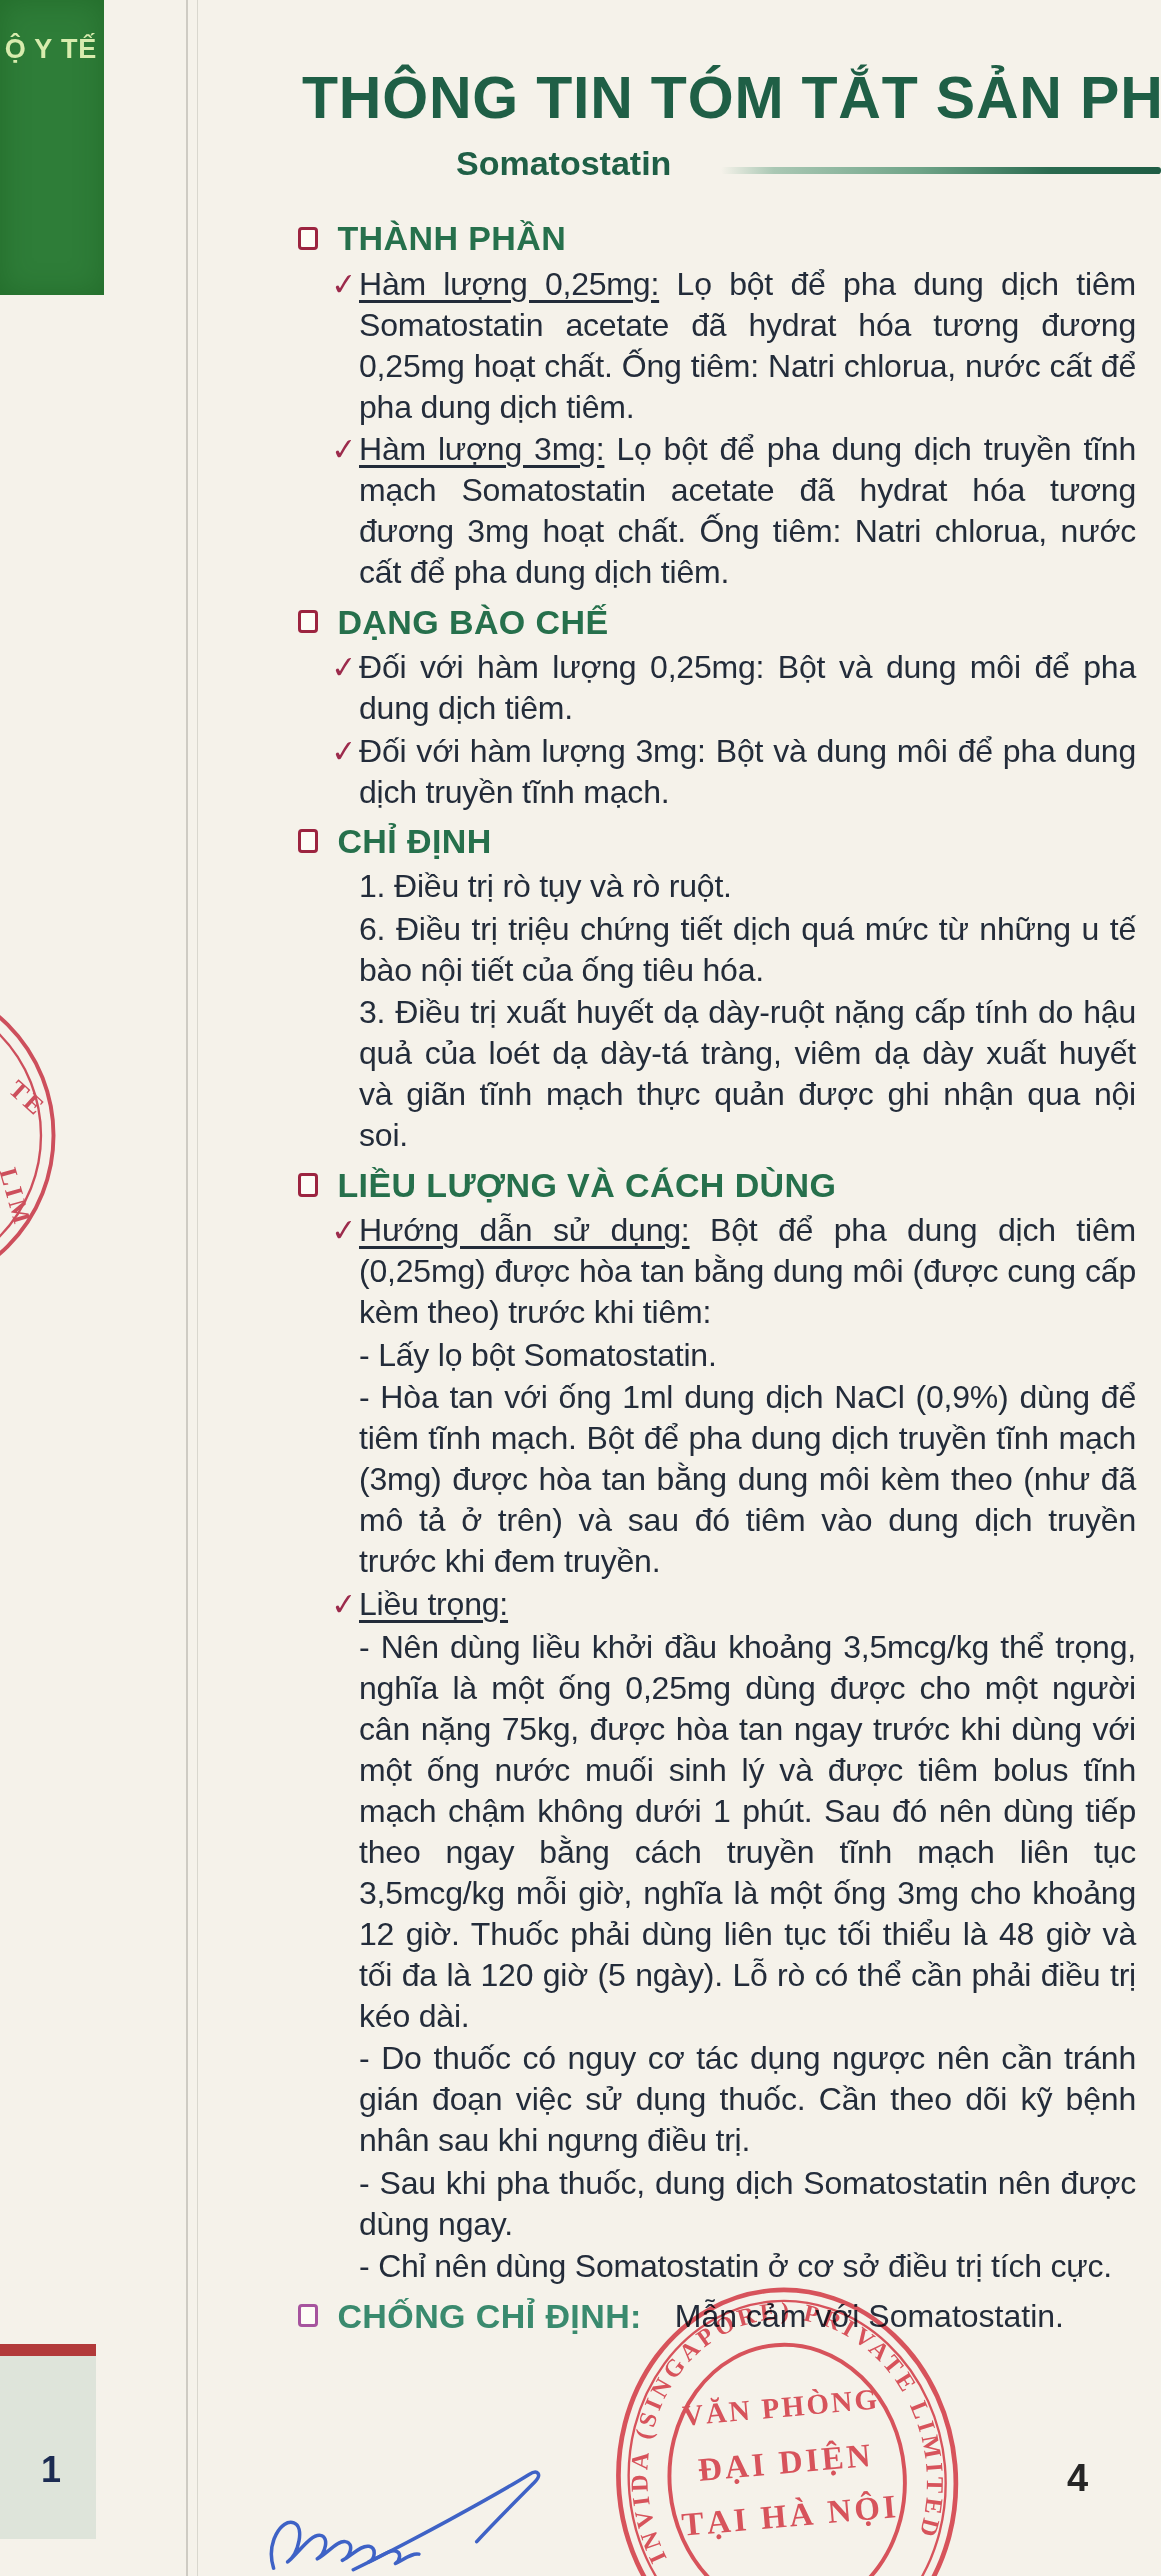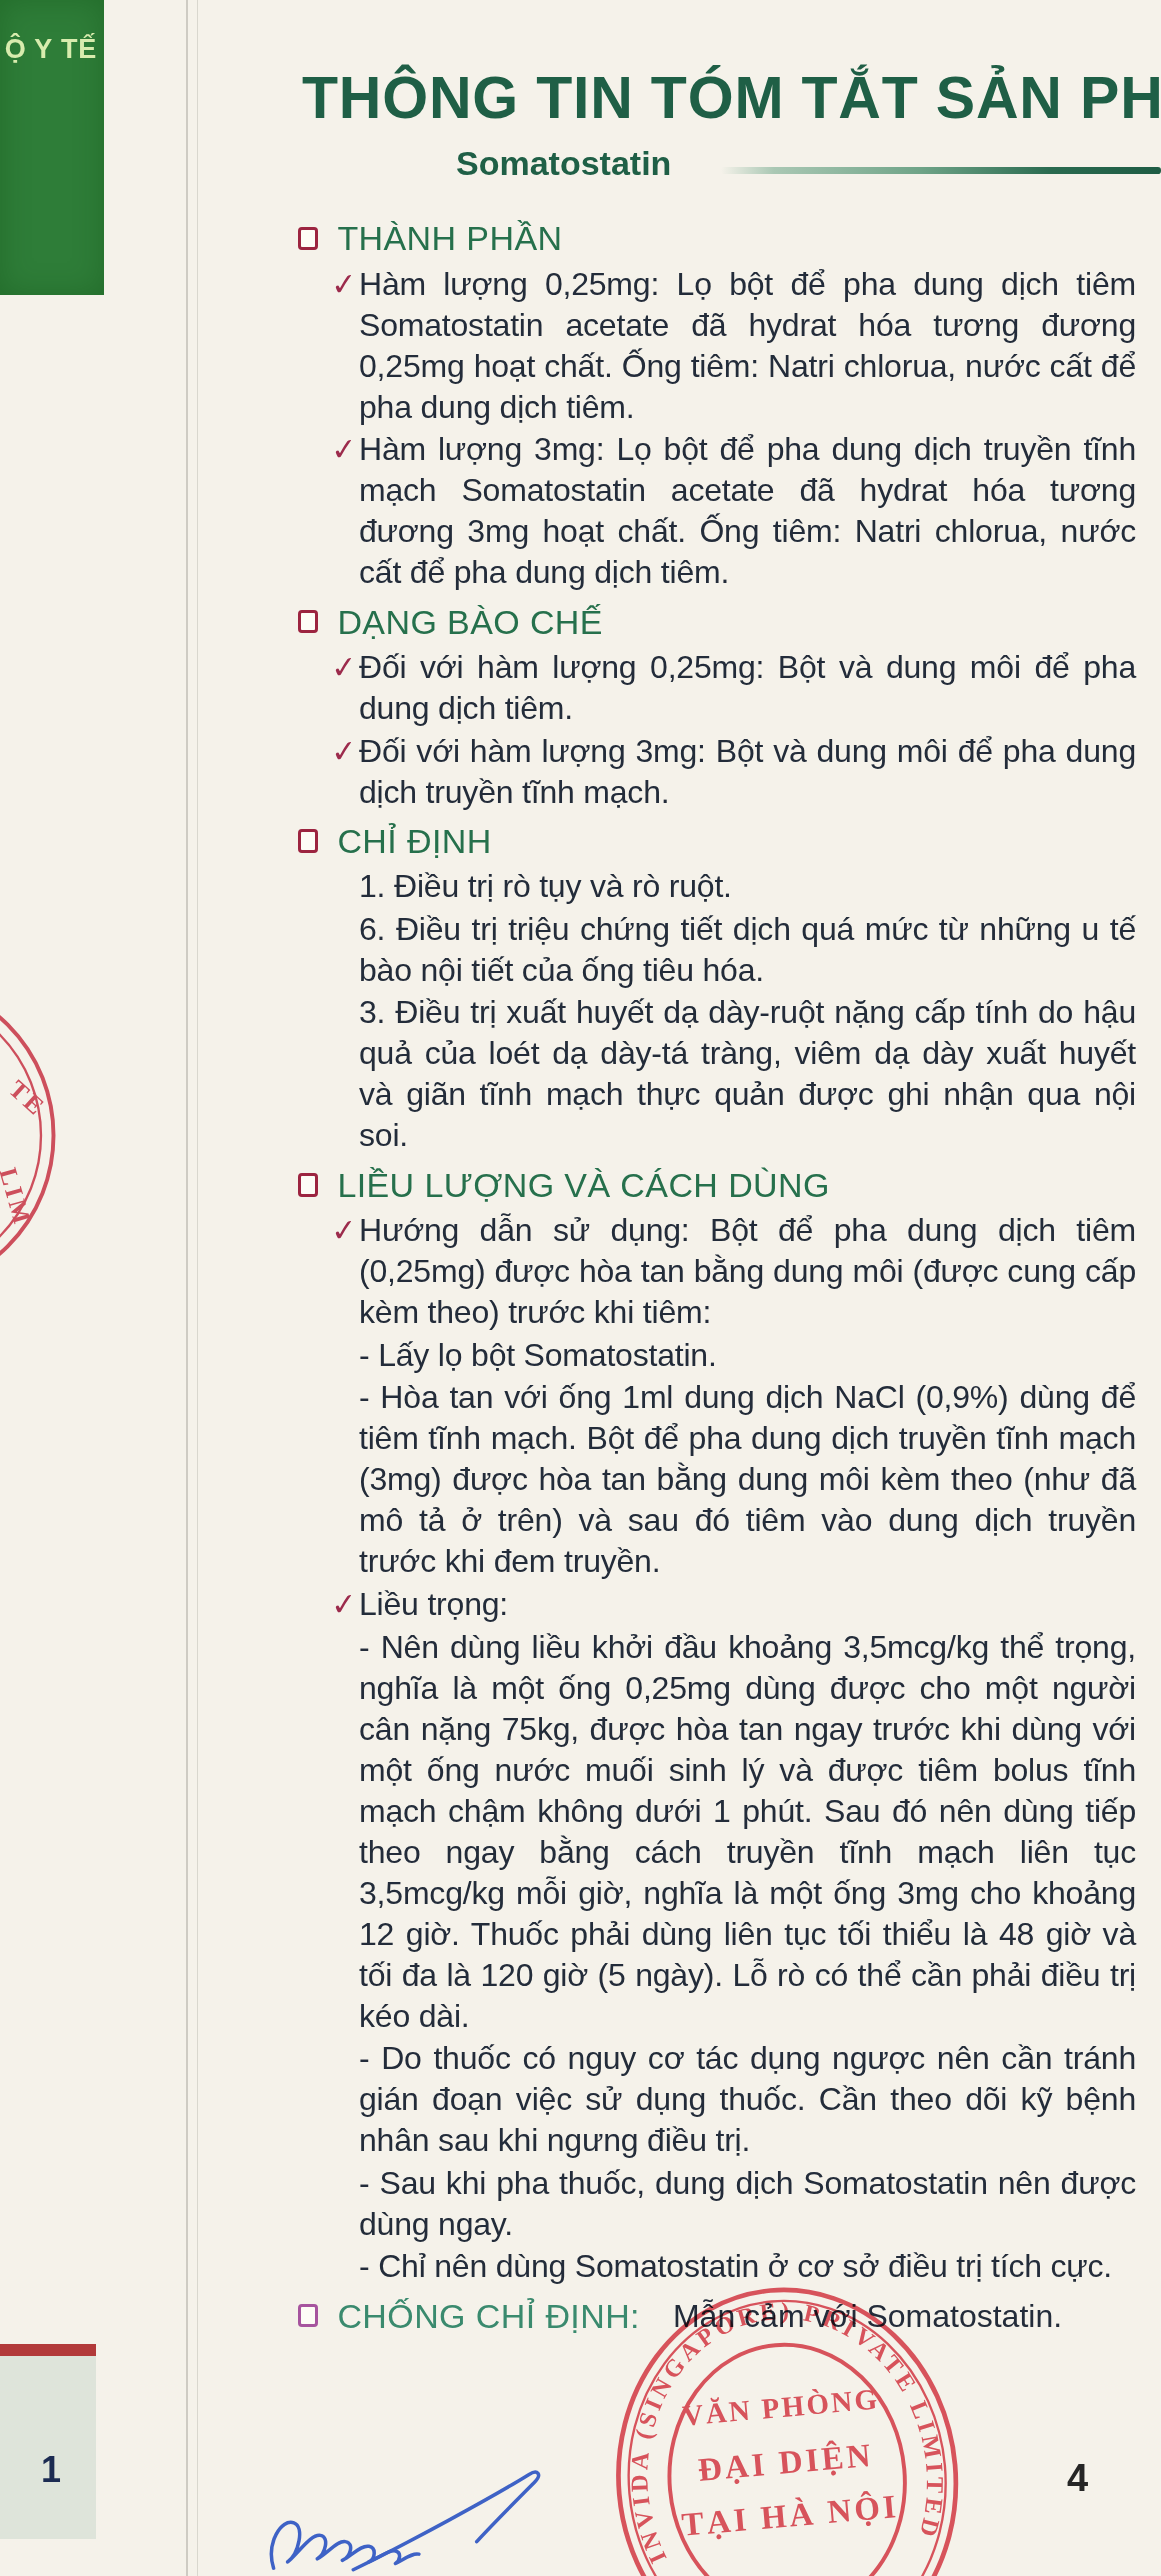--- a/index.html
+++ b/index.html
@@ -41,28 +41,28 @@
   .doc-subtitle{position:absolute;left:456px;top:144px;font-size:34px;font-weight:bold;
     color:var(--title-green);}
   .subtitle-rule{position:absolute;left:721px;top:167px;width:440px;height:7px;border-radius:3.1px;
     background:linear-gradient(to right,rgba(170,200,180,0),#aac8b4 12%,#6fa488 45%,#2a6b50 75%,#1e5c44 100%);}
 
   
   .content{position:absolute;left:298px;top:210px;width:838px;}
   .heading-row{display:flex;align-items:center;gap:19px;margin:9.4px 0 6.3px 0;line-height:38px;}
   .checkbox{flex:0 0 auto;width:20.4px;height:23.5px;border:3.9px solid var(--checkbox-border);
     border-radius:3.9px;background:#fdfcf6;box-sizing:border-box;}
-  .heading-label{font-size:34px;font-weight:normal;color:var(--heading-green);letter-spacing:0.4px;white-space:nowrap;}
+  .heading-label{font-size:34px;font-weight:bold;color:var(--heading-green);letter-spacing:0.4px;white-space:nowrap;}
   .inline-body{font-size:32px;color:var(--body-ink);margin-left:14px;white-space:nowrap;}
   .item{position:relative;margin:0 0 1.6px 61px;font-size:32px;line-height:41px;
     text-align:justify;letter-spacing:-0.2px;}
   .item:last-child{margin-bottom:0;}
   .check{position:absolute;left:-28px;top:0;color:var(--check-maroon);
     font-size:31px;font-weight:bold;transform:rotate(-4deg);}
-  .lead{text-decoration-thickness:2.7px;text-underline-offset:4.7px;}
+  .lead{text-decoration:underline;text-decoration-thickness:2.7px;text-underline-offset:4.7px;}
 
   
   .pagebox{position:absolute;left:0;top:2344px;width:96px;height:183px;
     background:var(--pagebox-fill);border-top:12.5px solid var(--pagebox-border);}
   .page-number-left{position:absolute;left:41px;top:2449px;font-size:36px;font-weight:bold;
     color:var(--page-number-navy);}
   .page-number-right{position:absolute;left:1067px;top:2457px;font-size:38px;font-weight:bold;color:#262626;}
 
   
   .stamp-main{position:absolute;left:552px;top:2260px;width:486px;height:439px;

